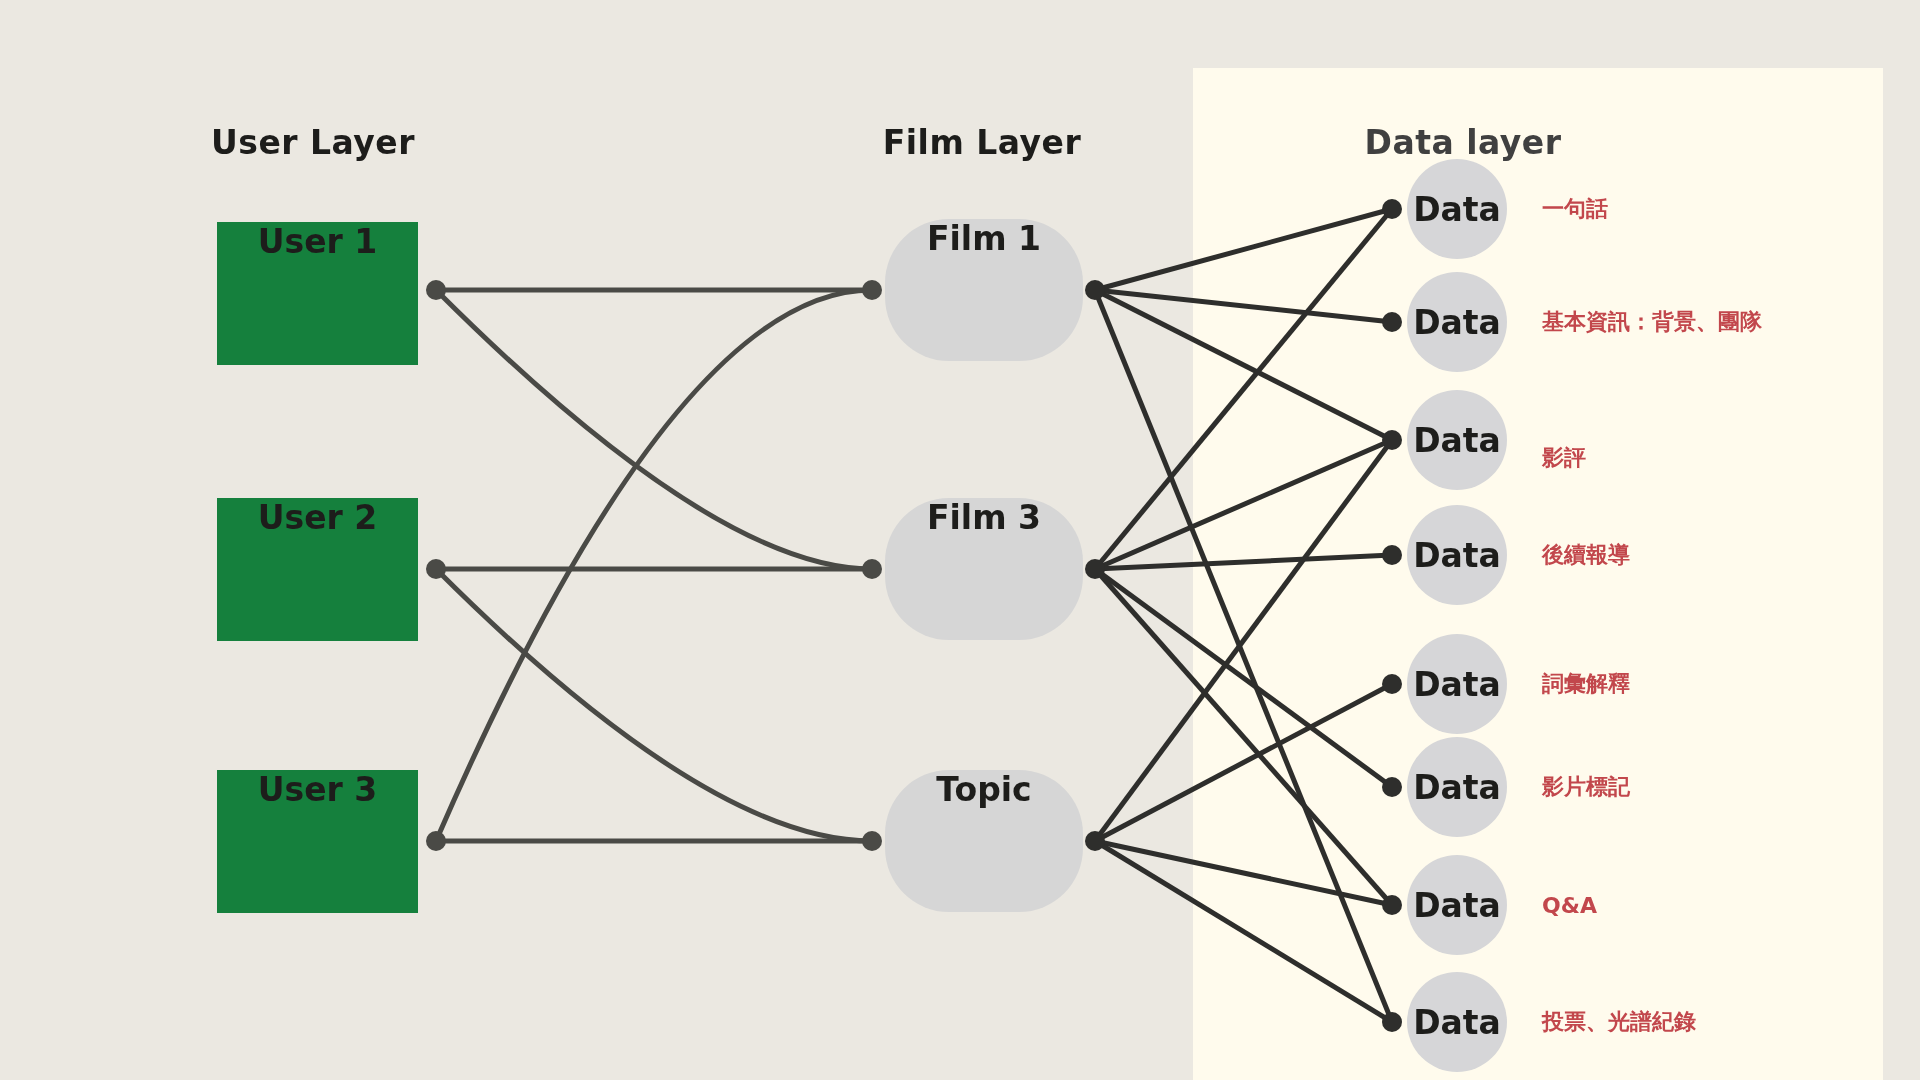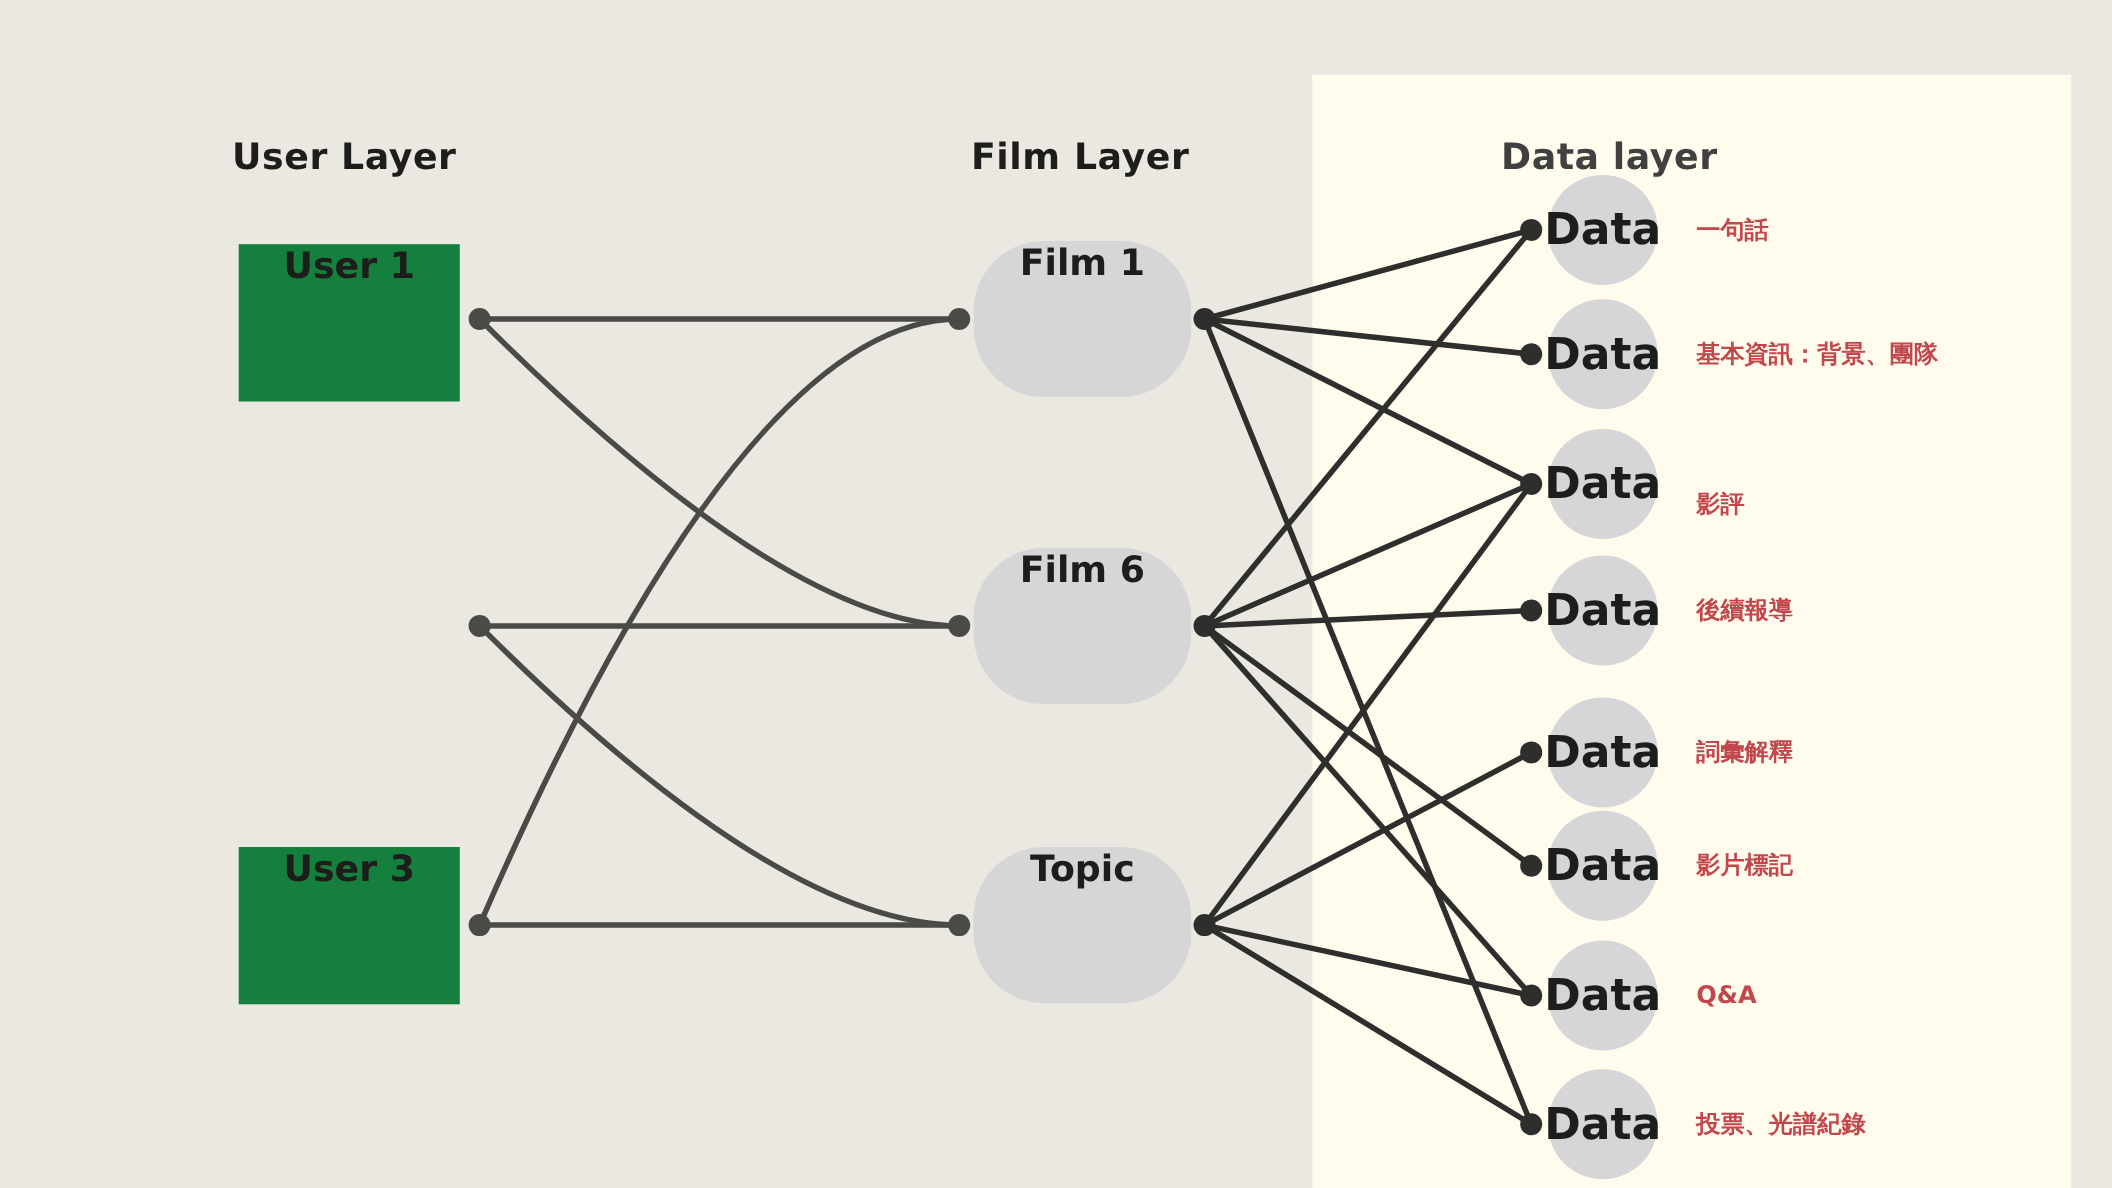--- a/index.html
+++ b/index.html
@@ -35,21 +35,21 @@
     display:flex;align-items:flex-start;justify-content:center;
   }
   .node-label{
     font-size:33px;font-weight:700;color:#1d1d1b;white-space:nowrap;
   }
   .data-circle{
     position:absolute;left:1407px;width:100px;height:100px;
     background:#d6d6d8;border-radius:50%;
     display:flex;align-items:center;justify-content:center;
   }
-  .data-circle .node-label{font-size:40px;}
+  .data-circle .node-label{font-size:33px;}
   .data-desc{
     position:absolute;left:1542px;transform:translateY(-50%);
     font-size:22px;font-weight:700;color:#c2474c;white-space:nowrap;
   }
   #edges-svg{position:absolute;left:0;top:0;width:1920px;height:1080px;}
 </style>
 </head>
 <body>
 
 <div class="stage">
@@ -95,29 +95,32 @@
       <circle cx="1392" cy="980" r="10" fill="#2e2e2c"></circle>
     </svg>
 
   <div class="layer-header" id="hdr-user">User Layer</div>
   <div class="layer-header" id="hdr-film">Film Layer</div>
   <div class="layer-header red" id="hdr-data">Data layer</div>
 
   <div class="user-box" style="top:180px">
     <span class="node-label">User 1</span>
   </div>
+  <div class="user-box" style="top:456px">
+    <span class="node-label">User 2</span>
+  </div>
   <div class="user-box" style="top:728px">
     <span class="node-label">User 3</span>
   </div>
 
   <div class="film-pill" style="top:177px">
     <span class="node-label">Film 1</span>
   </div>
   <div class="film-pill" style="top:456px">
-    <span class="node-label">Film 6</span>
+    <span class="node-label">Film 3</span>
   </div>
   <div class="film-pill" style="top:728px">
     <span class="node-label">Topic</span>
   </div>
 
   <div class="data-circle" style="top:117px">
     <span class="node-label">Data</span>
   </div>
   <div class="data-circle" style="top:230px">
     <span class="node-label">Data</span>

